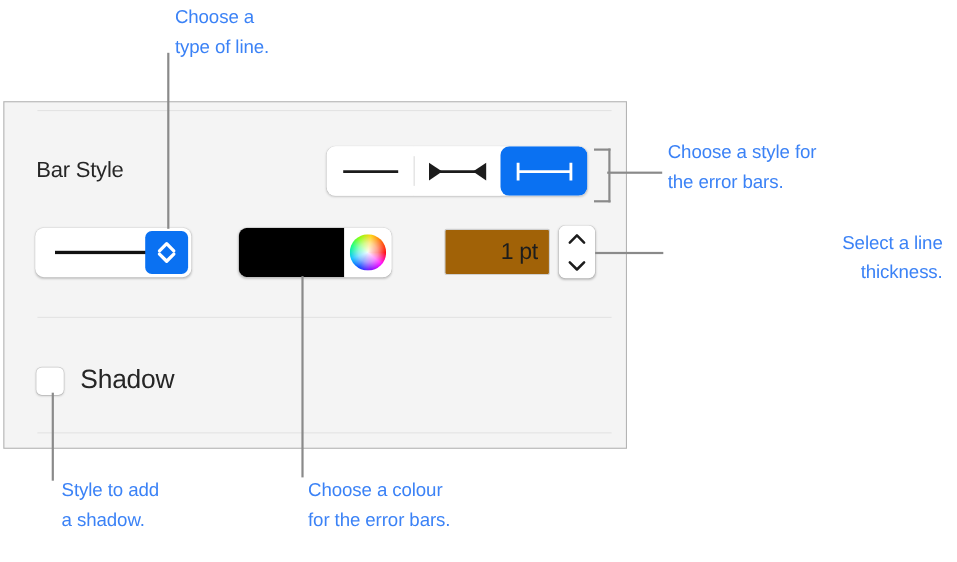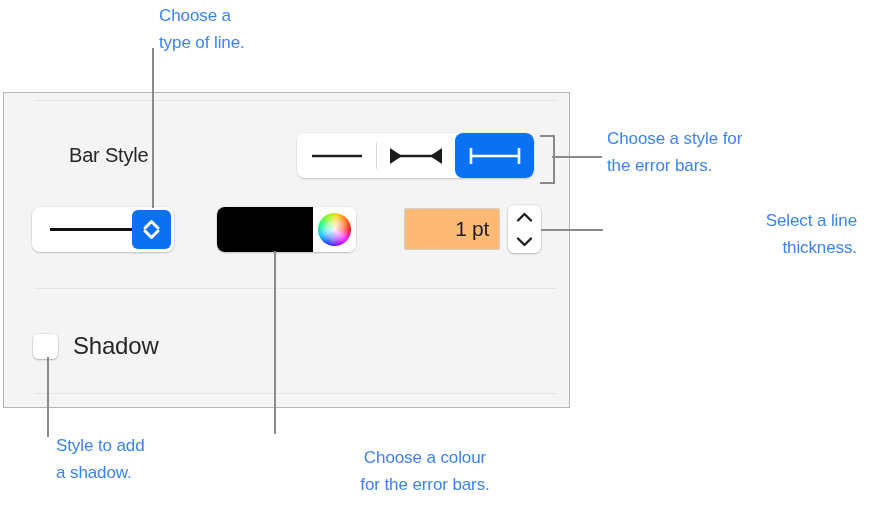--- a/index.html
+++ b/index.html
@@ -174,21 +174,21 @@
         #00ff80, #80ff00, #ffd000, #ff6000, #ff0000);
   }
 
   
   #thickness-field {
     position: absolute;
     left: 404px;
     top: 208px;
     width: 96px;
     height: 42px;
-    background: #fdba74;
+    background: #a16207;
     border: 1px solid #cfcfcf;
     box-sizing: border-box;
     border-radius: 2px;
     display: flex;
     align-items: center;
     justify-content: flex-end;
     padding-right: 10px;
   }
   #thickness-value {
     font-family: "Liberation Sans", sans-serif;
@@ -243,21 +243,21 @@
 <body>
 
 <div id="screen">
 
   <div id="panel">
     <div class="panel-sep" style="top:7px;"></div>
     <div class="panel-sep" style="top:195px;"></div>
     <div class="panel-sep" style="top:300px;"></div>
   </div>
 
-  <div class="panel-label" style="left:33px; top:144px;margin-left:36px;">Bar Style</div>
+  <div class="panel-label" style="left:33px; top:144px;">Bar Style</div>
 
   <div id="segmented">
 
     <div class="seg">
       <svg width="60" height="20" viewBox="0 0 60 20">
         <line x1="5" y1="10" x2="55" y2="10" stroke="#1c1c1c" stroke-width="2.6"></line>
       </svg>
     </div>
 
     <div class="seg">
@@ -334,16 +334,16 @@
 
   <div class="callout" style="left:607px; top:125px; width:258px;">Choose a style for
 the error bars.</div>
 
   <div class="callout" style="left:607px; top:207px; width:250px;text-align:right;">Select a line
 thickness.</div>
 
   <div class="callout" style="left:56px; top:432px; width:230px;">Style to add
 a shadow.</div>
 
-  <div class="callout" style="left:280px; top:444px; width:290px;text-align:center;">Choose a colour
+  <div class="callout" style="left:280px; top:432px; width:290px;">Choose a colour
 for the error bars.</div>
 
 </div>
 
 </body></html>

